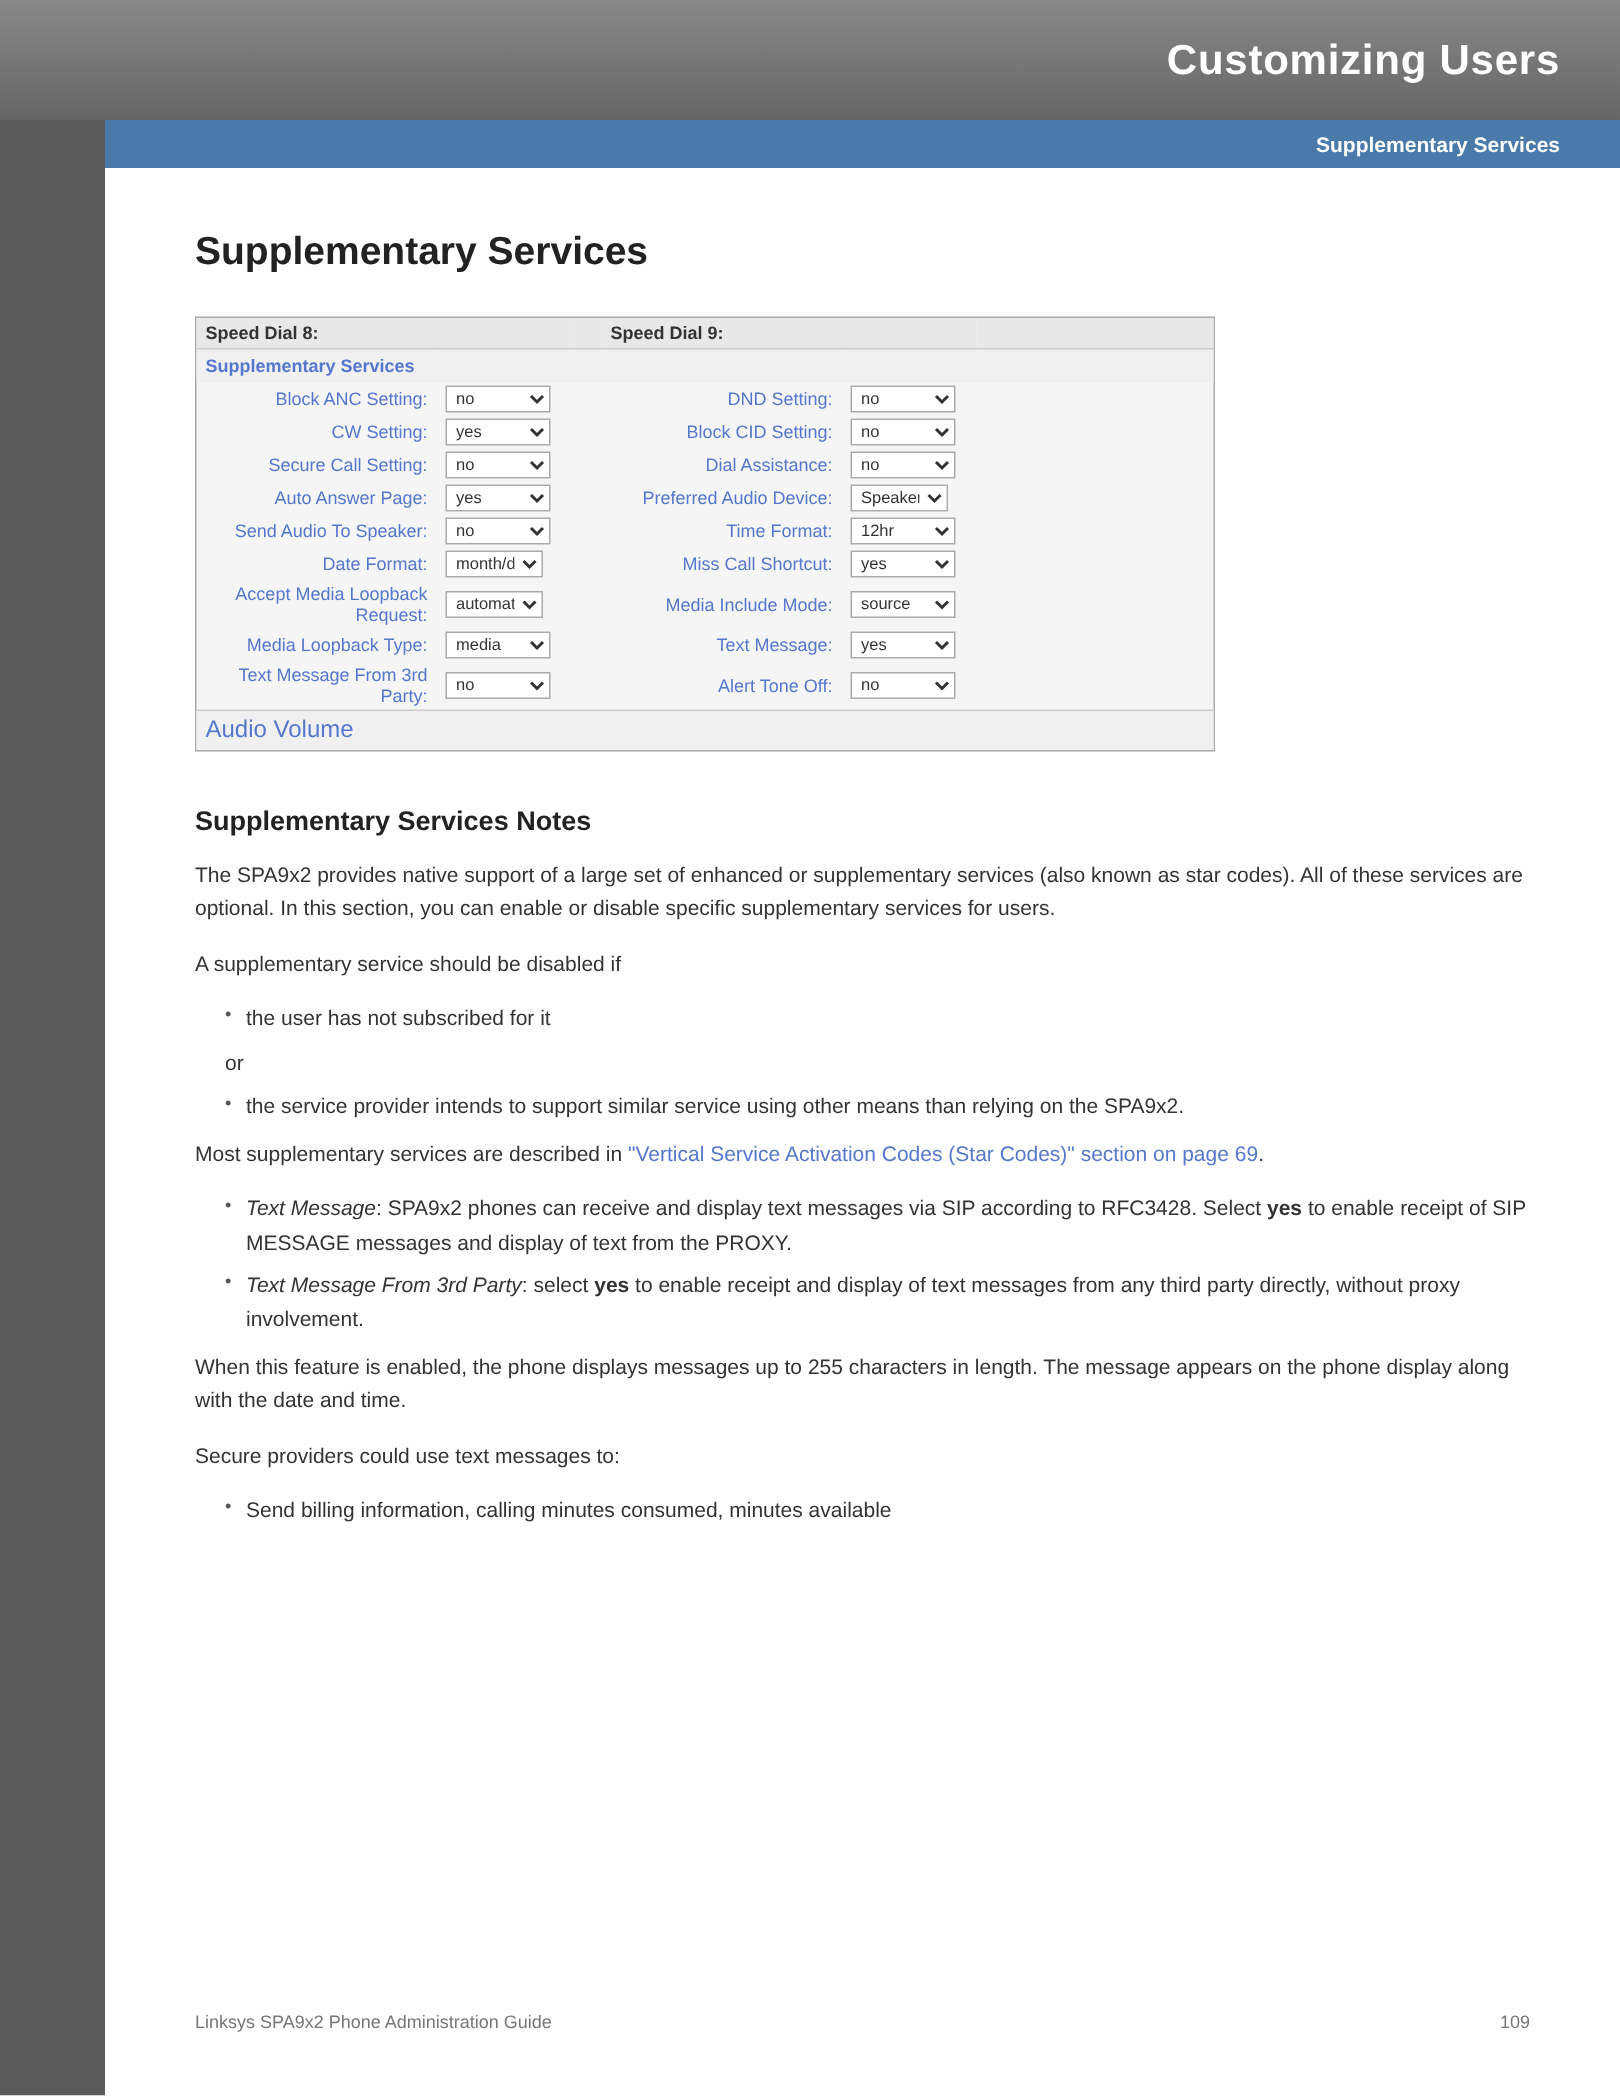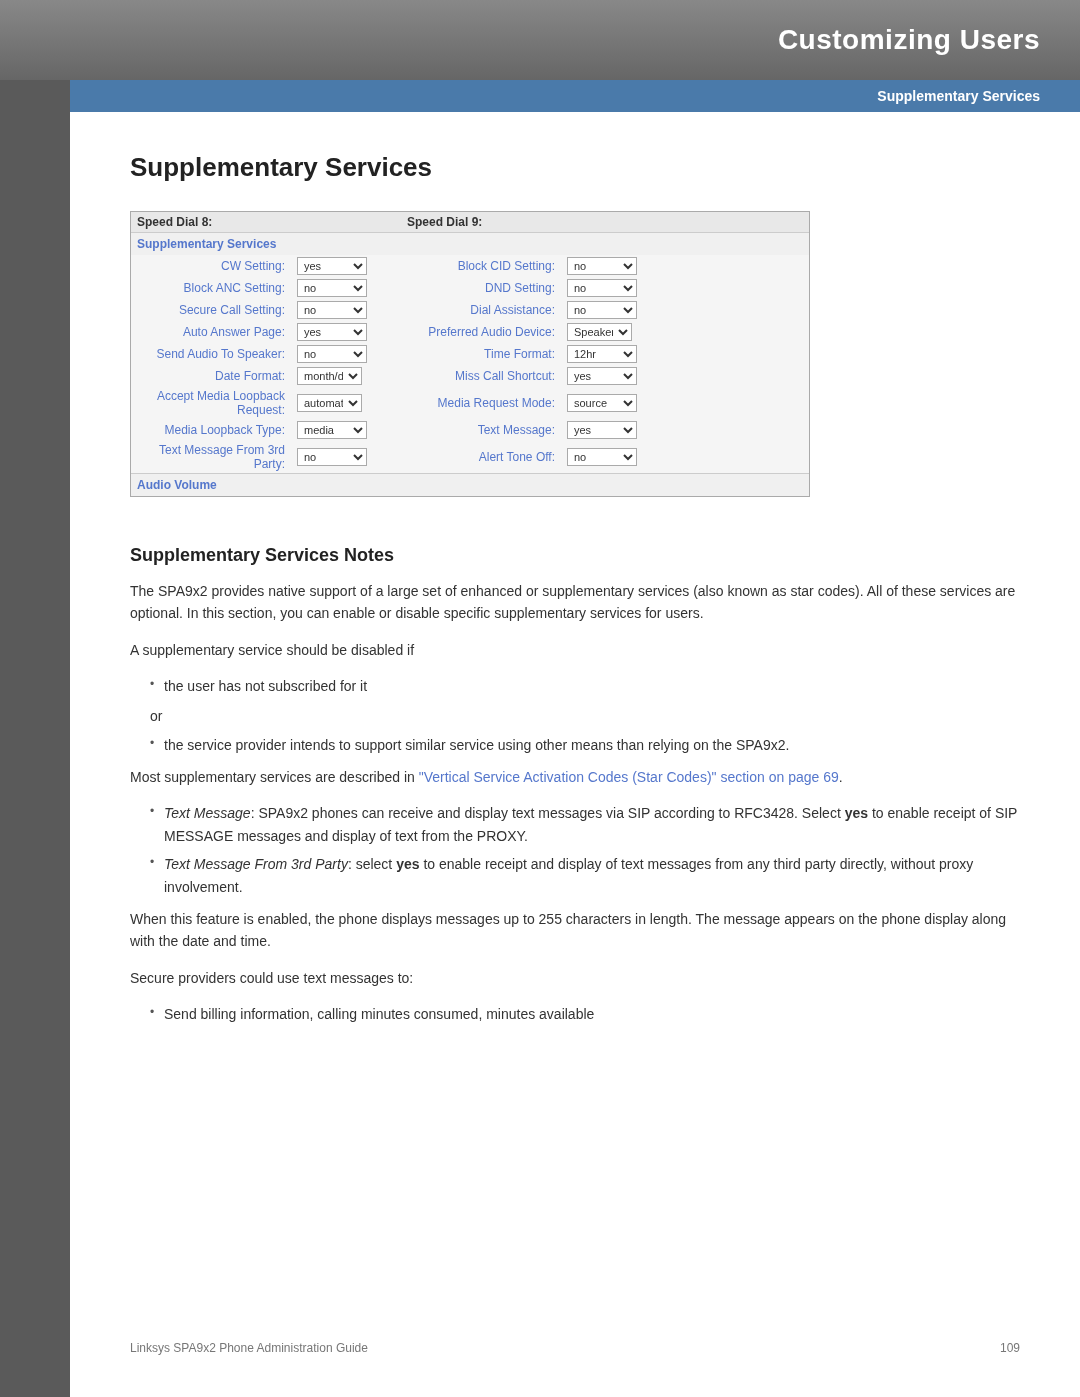--- a/index.html
+++ b/index.html
@@ -64,21 +64,21 @@
       font-size: 26px;
       font-weight: bold;
       color: #222;
       margin-bottom: 28px;
       font-family: Arial, sans-serif;
     }
 
     
     .ui-table-container {
       border: 1px solid #aaa;
-      margin-bottom: 48px;
+      margin-bottom: 36px;
       background: #f5f5f5;
       width: 680px;
     }
 
     .ui-table {
       width: 100%;
       border-collapse: collapse;
       font-size: 12px;
     }
 
@@ -129,22 +129,22 @@
       font-size: 11px;
       padding: 1px 2px;
       border: 1px solid #aaa;
       background: #fff;
       color: #333;
       width: 65px;
     }
 
     .audio-volume-row td {
       color: #5577cc;
-      font-weight: bold;
-      font-size: 12px;
+      font-weight: normal;
+      font-size: 16px;
       padding: 4px 6px;
       background: #f0f0f0;
       border-top: 1px solid #ccc;
     }
 
     
     .section-title {
       font-size: 18px;
       font-weight: bold;
       color: #222;
@@ -237,52 +237,52 @@
         <td></td>
         <td colspan="2">Speed Dial 9:</td>
         <td></td>
       </tr>
 
       <tr class="section-header-row">
         <td colspan="6">Supplementary Services</td>
       </tr>
 
       <tr>
+        <td class="label-cell">Block ANC Setting:</td>
+        <td class="value-cell">
+          <select class="ui-select">
+            <option>no</option><option>yes</option>
+          </select>
+        </td>
+        <td></td>
+        <td class="label-cell">DND Setting:</td>
+        <td class="value-cell">
+          <select class="ui-select">
+            <option>no</option><option>yes</option>
+          </select>
+        </td>
+        <td></td>
+      </tr>
+      <tr>
         <td class="label-cell">CW Setting:</td>
         <td class="value-cell">
           <select class="ui-select">
             <option>yes</option><option>no</option>
           </select>
         </td>
         <td style="width:20px"></td>
         <td class="label-cell">Block CID Setting:</td>
         <td class="value-cell">
           <select class="ui-select">
             <option>no</option><option>yes</option>
           </select>
         </td>
         <td></td>
       </tr>
       <tr>
-        <td class="label-cell">Block ANC Setting:</td>
-        <td class="value-cell">
-          <select class="ui-select">
-            <option>no</option><option>yes</option>
-          </select>
-        </td>
-        <td></td>
-        <td class="label-cell">DND Setting:</td>
-        <td class="value-cell">
-          <select class="ui-select">
-            <option>no</option><option>yes</option>
-          </select>
-        </td>
-        <td></td>
-      </tr>
-      <tr>
         <td class="label-cell">Secure Call Setting:</td>
         <td class="value-cell">
           <select class="ui-select">
             <option>no</option><option>yes</option>
           </select>
         </td>
         <td></td>
         <td class="label-cell">Dial Assistance:</td>
         <td class="value-cell">
           <select class="ui-select">
@@ -340,21 +340,21 @@
         <td></td>
       </tr>
       <tr>
         <td class="label-cell">Accept Media Loopback Request:</td>
         <td class="value-cell">
           <select class="ui-select-wide">
             <option>automatic</option><option>manual</option>
           </select>
         </td>
         <td></td>
-        <td class="label-cell">Media Request Mode:</td>
+        <td class="label-cell">Media Include Mode:</td>
         <td class="value-cell">
           <select class="ui-select">
             <option>source</option><option>mirror</option>
           </select>
         </td>
         <td></td>
       </tr>
       <tr>
         <td class="label-cell">Media Loopback Type:</td>
         <td class="value-cell">

